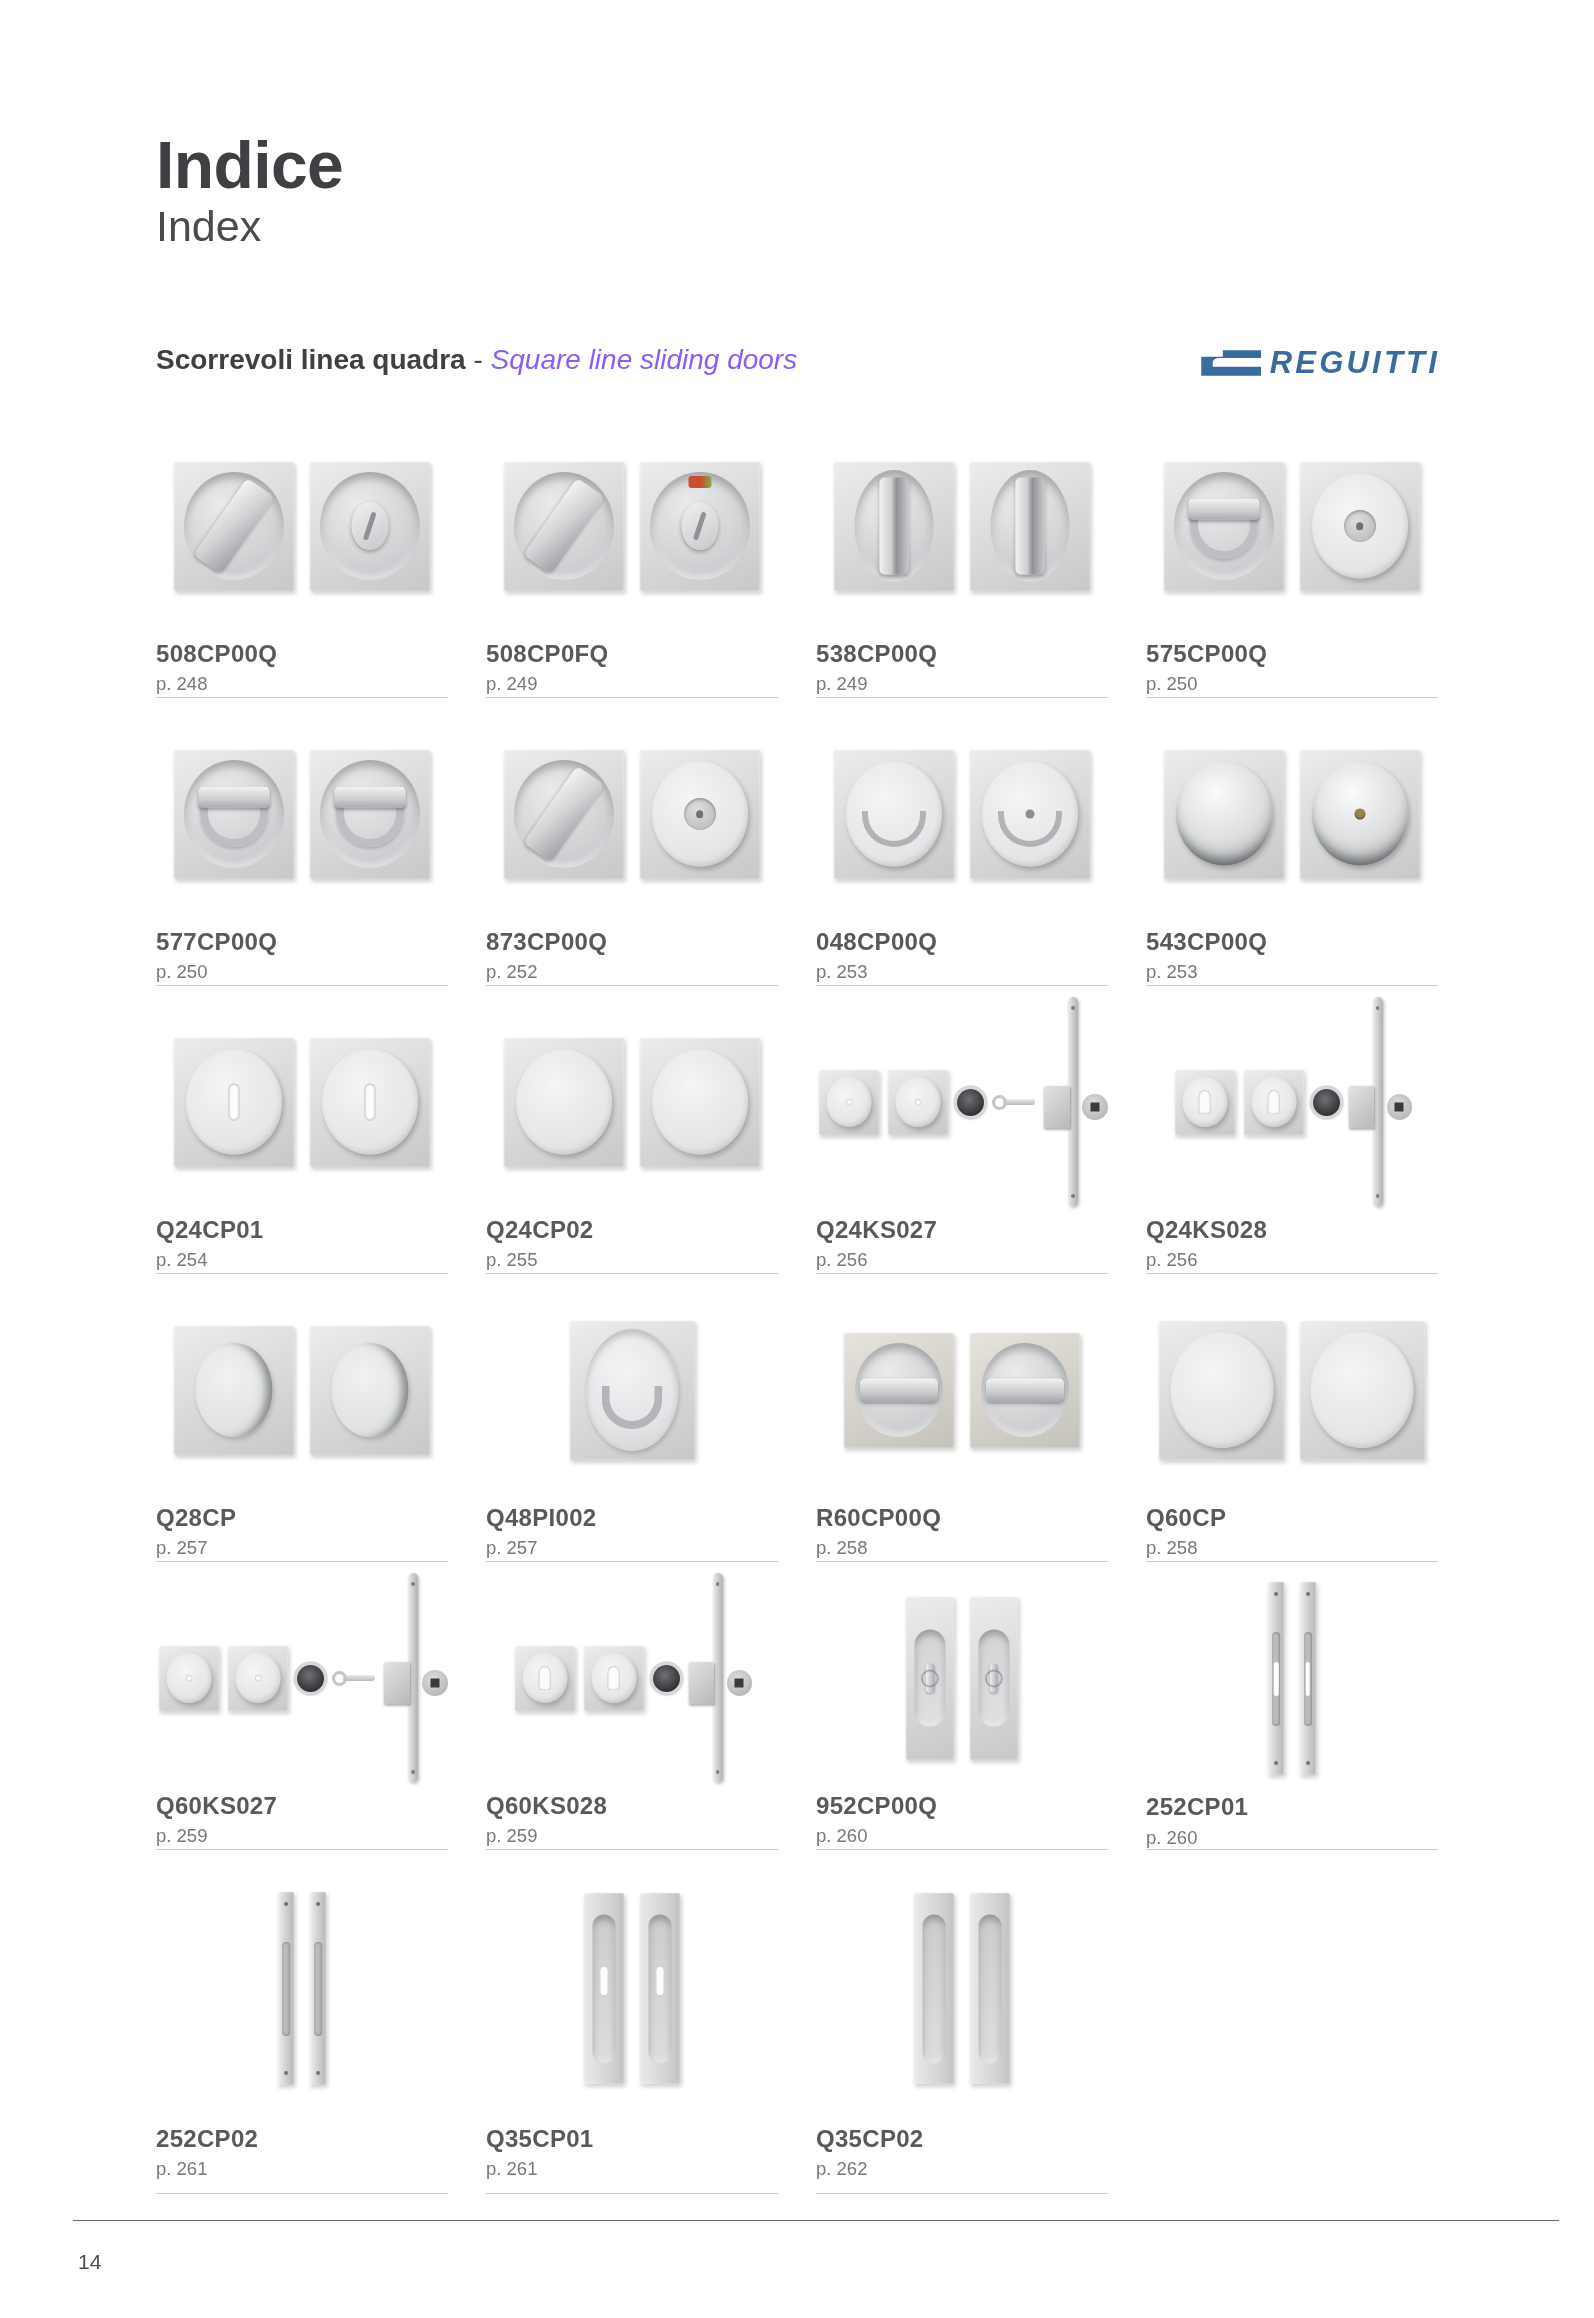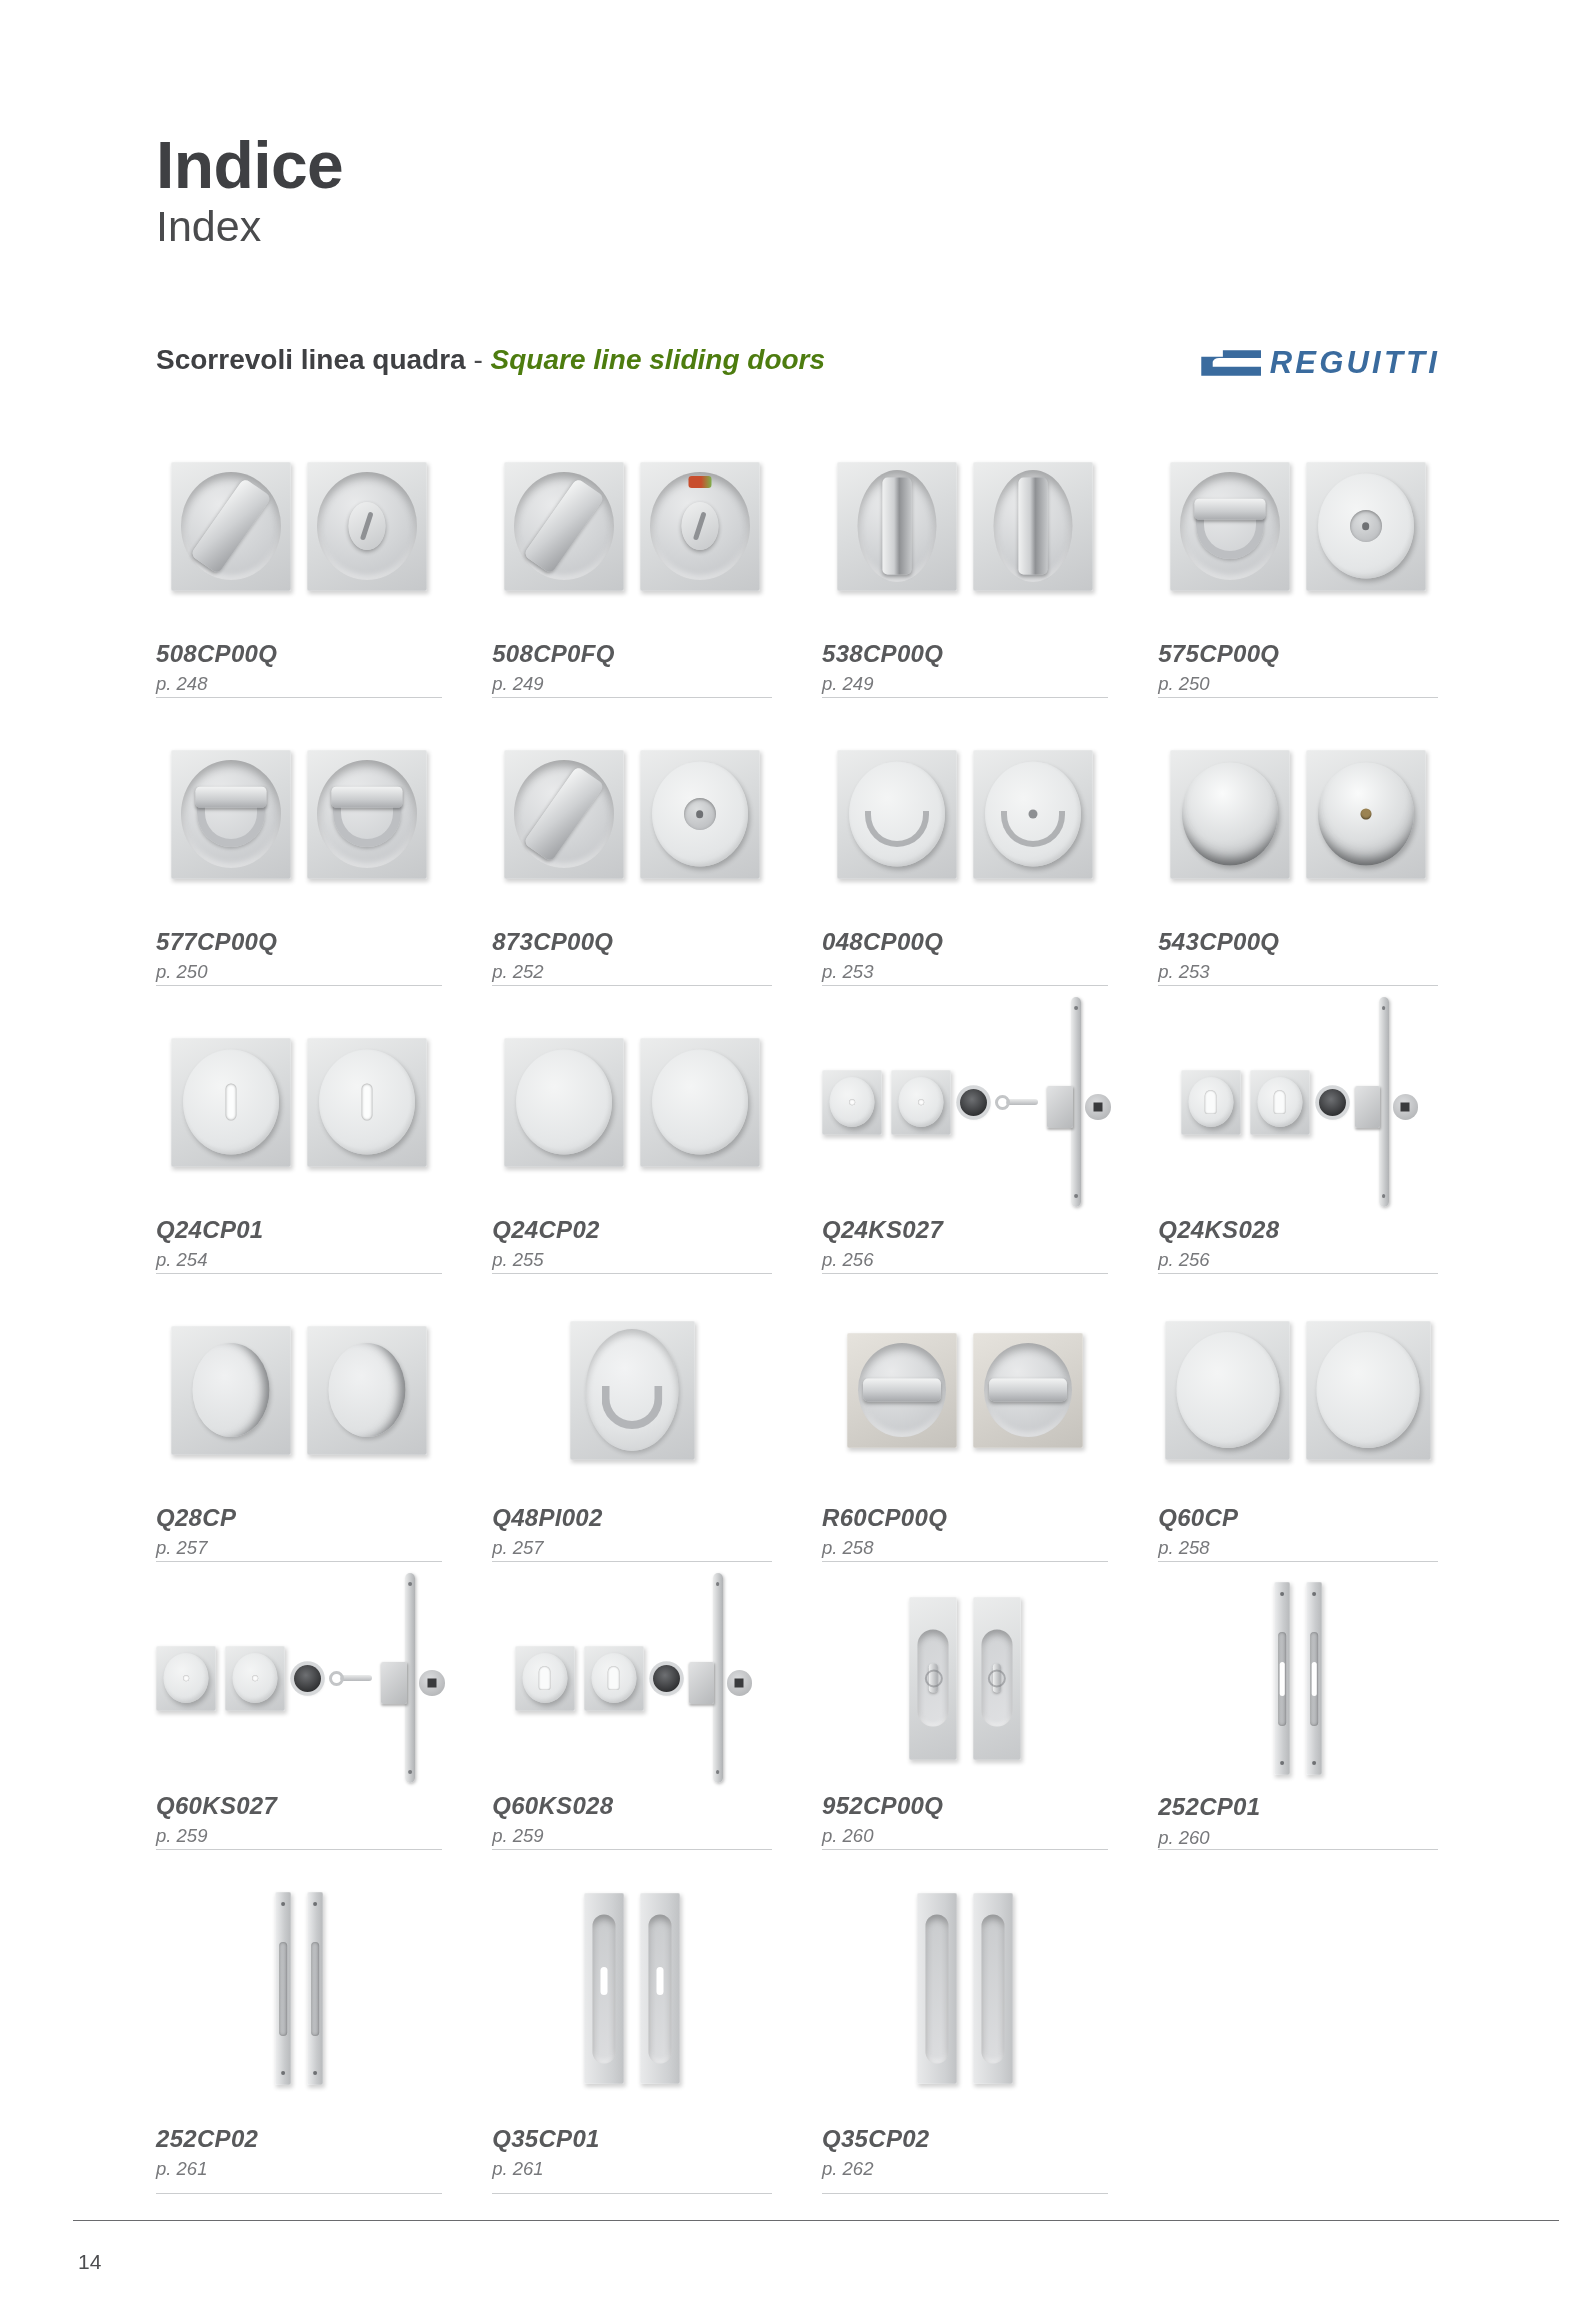--- a/index.html
+++ b/index.html
@@ -9,32 +9,31 @@
     font-family:"Liberation Sans", sans-serif; color:#414042;
   }
   
   .header { position:absolute; left:156px; top:131px; right:154px; }
   .title-it { font-size:66px; font-weight:800; letter-spacing:-0.6px; color:#3f4043; line-height:1.05; }
   .title-en { font-size:43px; font-weight:300; color:#4a4b4d; line-height:1.05; margin-top:3.8px; }
   .section-row { position:absolute; left:156px; top:344px; right:154px; height:45px; }
   .section-title { font-size:28px; }
   .sec-it { font-weight:800; color:#3f4043;text-align:right; }
   .sec-sep { font-weight:400; color:#4a4b4d; }
-  .sec-en { font-style:italic; font-weight:700; color:#4d7c0f; }
+  .sec-en { font-style:italic; font-weight:400; color:#8b5cf6; }
   
   .logo { position:absolute; right:0; top:1.3px; display:flex; align-items:center; gap:9px; }
   .logo-icon { width:61px; height:28px; position:relative; }
   .logo-icon svg { width:100%; height:100%; display:block; }
   .logo-text { font-size:31px; font-weight:800; letter-spacing:3.2px; font-style:italic; }
   
   .grid {
     position:absolute; left:156px; top:421px; width:1282px;
-    display:grid; grid-template-columns:repeat(4, 1fr); column-gap:50px;
+    display:grid; grid-template-columns:repeat(4, 1fr); column-gap:38px;
     grid-template-rows:repeat(5, 288px) 344px;
-    font-style:italic;
   }
   .cell { display:flex; flex-direction:column; }
   .img-area { height:210px; display:flex; align-items:center; justify-content:center; }
   .cell.tall .img-area { height:255px; }
   .code { font-size:24px; font-weight:700; color:#58595b; letter-spacing:0.3px; margin-top:9px; }
   .pageref { font-size:18.5px; font-weight:400; color:#77787b; margin-top:5.1px; }
   .divider { margin-top:auto; margin-bottom:11.5px; border-top:1.3px solid #cbcdcf; width:100%; }
   
   .footer-line { position:absolute; left:73px; right:35px; top:2220px; border-top:1.3px solid #6a6b6e; }
   .page-number { position:absolute; left:78px; top:2250px; font-size:21px; color:#4d4e50; }

